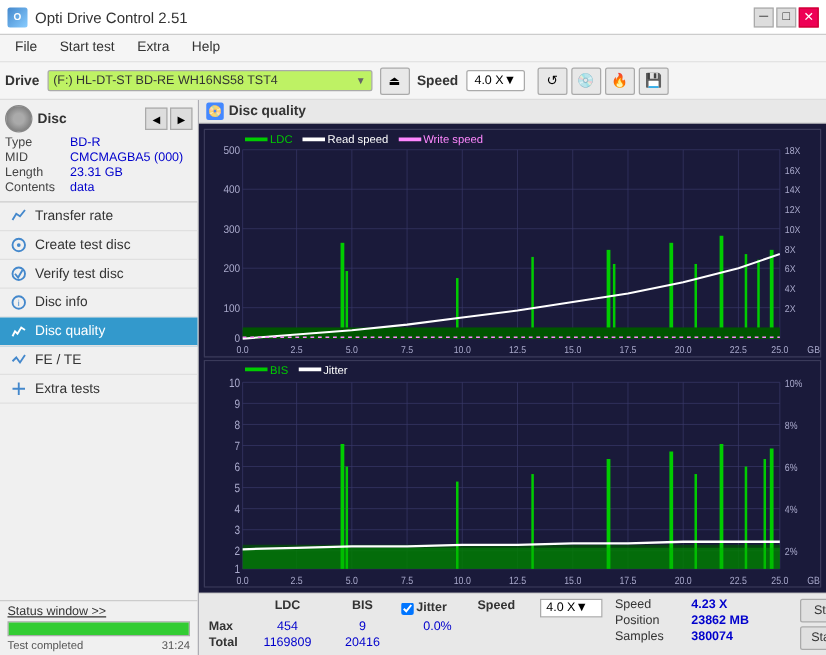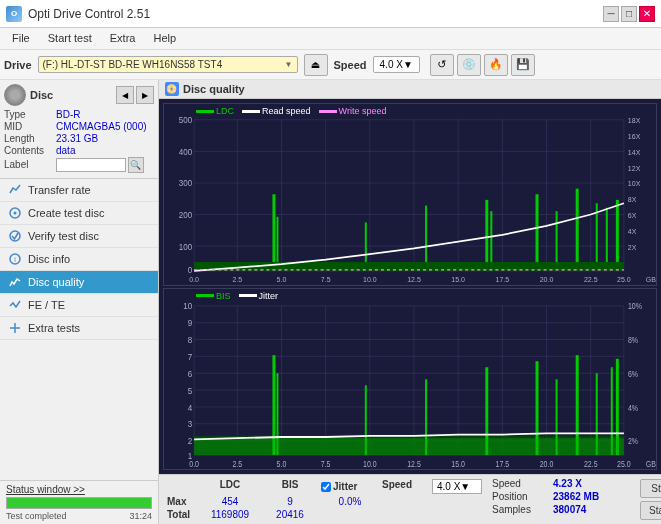--- a/index.html
+++ b/index.html
@@ -70,21 +70,21 @@
       display: flex;
       align-items: center;
       padding: 3px 4px;
       border-bottom: 1px solid #ddd;
       height: 30px;
       gap: 6px;
     }
     .drive-label { font-size: 11px; font-weight: bold; color: #333; }
     .drive-select {
       display: flex; align-items: center;
-      background: #fef9c3;
+      background: #bef264;
       border: 1px solid #aaa;
       padding: 2px 4px;
       border-radius: 2px;
       font-size: 10px;
       flex: 1;
       max-width: 260px;
       cursor: pointer;
     }
     .drive-select-text { flex: 1; color: #333; font-size: 10px; }
     .drive-select-arrow { color: #666; font-size: 8px; }
@@ -432,25 +432,20 @@
           <span class="disc-info-val">CMCMAGBA5 (000)</span>
         </div>
         <div class="disc-info-row">
           <span class="disc-info-key">Length</span>
           <span class="disc-info-val">23.31 GB</span>
         </div>
         <div class="disc-info-row">
           <span class="disc-info-key">Contents</span>
           <span class="disc-info-val">data</span>
         </div>
-        <div class="disc-info-row">
-          <span class="disc-info-key">Label</span>
-          <input class="label-input" type="text" value="" style="">
-          <div class="label-btn">🔍</div>
-        </div>
       </div>
     </div>
 
     <div class="nav-items">
       <div class="nav-item">
         <div class="nav-item-icon">
           <svg width="14" height="14" viewBox="0 0 14 14">
             <polyline points="2,10 5,5 8,7 12,2" stroke="#4488cc" stroke-width="1.5" fill="none"></polyline>
           </svg>
         </div>

